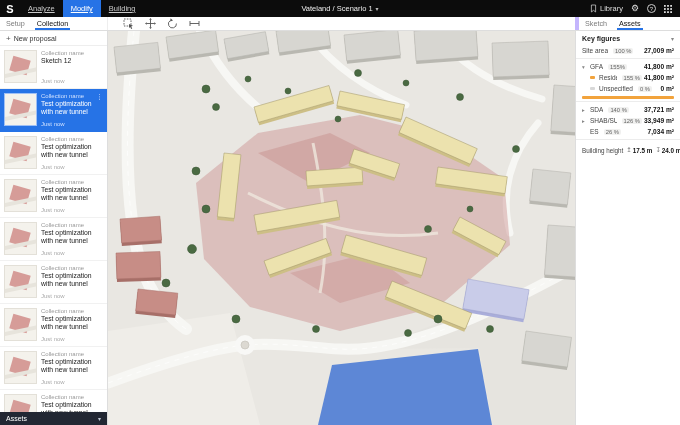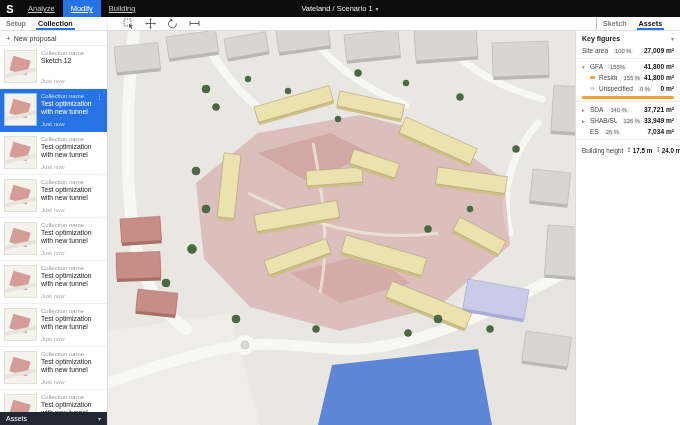--- a/index.html
+++ b/index.html
@@ -22,30 +22,30 @@
   .lib { display:flex; align-items:center; gap:3px; cursor:pointer; }
   .gear { font-size:9px; line-height:17px; cursor:pointer; }
   .help-circle { width:9px; height:9px; border:1px solid #ccc; border-radius:50%;
     font-size:6px; line-height:8px; text-align:center; cursor:pointer; }
 
   
   .toolbar { height:14px; flex:none; background:#fff; border-bottom:1px solid #ddd;
     display:flex; align-items:stretch; font-size:7.2px; }
   .tb-left { width:108px; flex:none; display:flex; border-right:1px solid #eee; }
   .tab { padding:0 6px; display:flex; align-items:center; color:#7a7a7a;
-    cursor:pointer; position:relative; white-space:nowrap;font-weight:bold; }
+    cursor:pointer; position:relative; white-space:nowrap; }
   .tab.active { color:#111; }
   .tab.active::after { content:""; position:absolute; left:4px; right:4px; bottom:0;
     height:2px; background:var(--accent,#2673e6); }
   .tools { display:flex; align-items:center; gap:10px; margin-left:14px; }
   .tool { width:12px; height:12px; display:flex; align-items:center;
     justify-content:center; cursor:pointer; }
   .tool svg { stroke:#555; }
-  .tb-right { margin-left:auto; width:84px; flex:none; display:flex;
-    border-left:1px solid #c4b5fd; }
+  .tb-right { margin-left:auto; width:105px; flex:none; display:flex;
+    border-left:4px solid #c4b5fd; }
 
   
   .main { flex:1; display:flex; min-height:0; }
 
   
   .sidebar { width:108px; flex:none; border-right:1px solid #ddd;
     position:relative; background:#fff; overflow:hidden; }
   .new-proposal { height:15px; display:flex; align-items:center; gap:3px;
     padding:0 6px; font-size:7px; color:#333; border-bottom:1px solid #eee; cursor:pointer; }
   .new-proposal .plus { font-size:8px; color:#555; }
@@ -116,20 +116,43 @@
 
   <div class="topbar">
     <div class="logo">S</div>
     <div class="nav-item">Analyze</div>
     <div class="nav-item active">Modify</div>
     <div class="nav-item">Building</div>
     <div class="project">
       <span>Vateland / Scenario 1</span>
       <span class="chev">▾</span>
     </div>
+    <div class="top-right">
+      <div class="lib">
+        <svg width="7" height="9" viewBox="0 0 10 12">
+          <path d="M2,1h6v10L5,8.6 2,11z" fill="none" stroke="#ddd" stroke-width="1"></path>
+        </svg>
+        <span>Library</span>
+      </div>
+      <span class="gear">⚙</span>
+      <span class="help-circle">?</span>
+      <svg width="8" height="8" viewBox="0 0 9 9">
+        <g fill="#ddd">
+          <rect x="0" y="0" width="2" height="2"></rect>
+            <rect x="3.5" y="0" width="2" height="2"></rect>
+            <rect x="7" y="0" width="2" height="2"></rect>
+          <rect x="0" y="3.5" width="2" height="2"></rect>
+            <rect x="3.5" y="3.5" width="2" height="2"></rect>
+            <rect x="7" y="3.5" width="2" height="2"></rect>
+          <rect x="0" y="7" width="2" height="2"></rect>
+            <rect x="3.5" y="7" width="2" height="2"></rect>
+            <rect x="7" y="7" width="2" height="2"></rect>
+        </g>
+      </svg>
+    </div>
   </div>
 
   <div class="toolbar">
     <div class="tb-left">
       <div class="tab">Setup</div>
       <div class="tab active">Collection</div>
     </div>
     <div class="tools">
       <div class="tool">
         <svg width="11" height="11" viewBox="0 0 11 11" fill="none">

